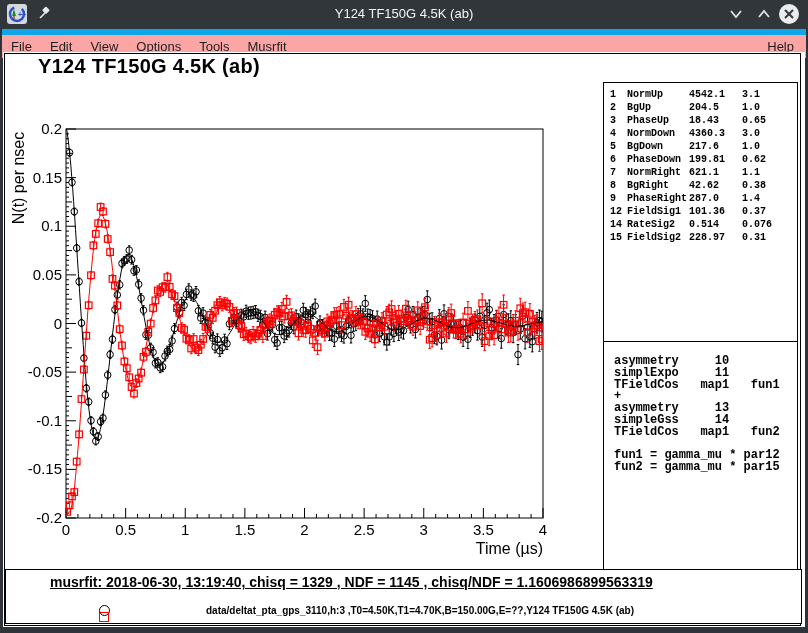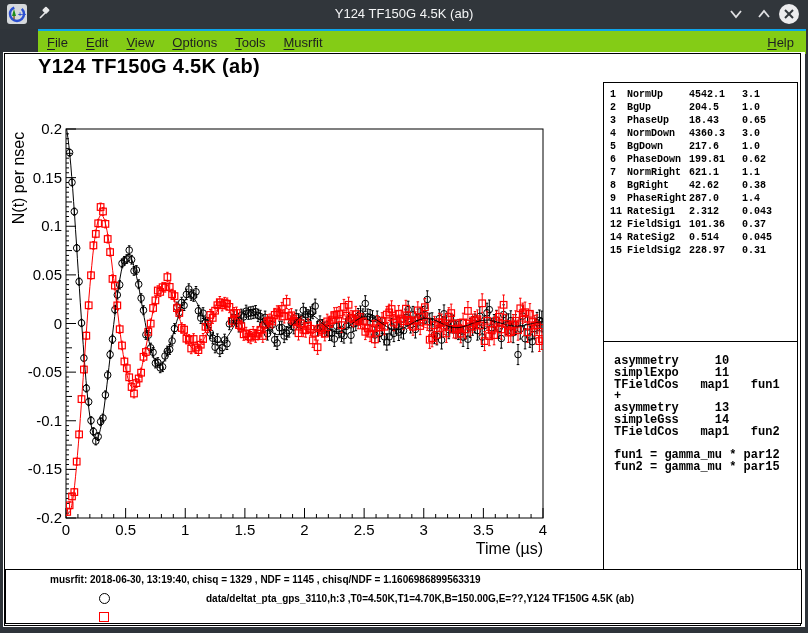--- a/index.html
+++ b/index.html
@@ -21,23 +21,23 @@
   }
   .app-icon{position:absolute;left:7px;top:4px;width:20px;height:20px;}
   .pin-icon{position:absolute;left:36px;top:6px;width:16px;height:16px;}
   .winbtn{position:absolute;top:3px;width:24px;height:22px;cursor:default;}
   .winbtn.min{left:724px;}
   .winbtn.max{left:752px;}
   .winbtn.close{left:777px;}
   
   .menubar{
     position:absolute;left:2px;right:2px;top:29px;height:23px;
-    background:#84cc16;border-top:2px solid #0ea5e9;
+    background:#fca5a5;border-top:6px solid #0ea5e9;
     display:flex;align-items:center;
-    font-size:13px;color:#1d1f21;margin-left:36px;
+    font-size:13px;color:#1d1f21;
   }
   .menubar .item{padding:2px 9px;}
   .menubar .help{margin-left:auto;padding-right:12px;}
   u{text-decoration:underline;text-underline-offset:2px;}
   
   .canvas{
     position:absolute;left:3px;top:52px;width:802px;height:575px;
     background:#ffffff;
   }
   .canvas-border{
@@ -66,24 +66,24 @@
     margin:4px;padding:10px 0 0 6px;
     font:bold 12px/11.8px "Liberation Mono","DejaVu Sans Mono",monospace;
   }
   
   .footer{
     position:absolute;left:2px;top:517px;width:795px;height:53px;
     background:#fff;border:1px solid #000;
   }
   .footer .stats{
     position:absolute;left:44px;top:4px;
-    font-size:10px;font-weight:bold;color:#000;
+    font-size:14px;font-weight:bold;color:#000;text-decoration:underline;
   }
   .legend-row{position:absolute;left:0;width:100%;height:14px;}
-  .legend-row.r1{top:22px;}
+  .legend-row.r1{top:34px;}
   .legend-row.r2{top:41px;}
   .legend-marker{position:absolute;left:93px;top:1px;width:10px;height:10px;box-sizing:border-box;}
   .legend-marker.circle{border:1.3px solid #000;border-radius:50%;width:11px;height:11px;}
   .legend-marker.square{border:1.5px solid #f00;width:10px;height:10px;}
   .legend-label{
     position:absolute;left:200px;top:1px;
     font-size:10px;font-weight:bold;color:#000;white-space:nowrap;
   }
 </style>
 </head>
@@ -694,23 +694,22 @@
     <div class="pbody" id="params-body">
         <div class="prow"><span>1</span><span>NormUp</span><span>4542.1</span><span>3.1</span></div>
         <div class="prow"><span>2</span><span>BgUp</span><span>204.5</span><span>1.0</span></div>
         <div class="prow"><span>3</span><span>PhaseUp</span><span>18.43</span><span>0.65</span></div>
         <div class="prow"><span>4</span><span>NormDown</span><span>4360.3</span><span>3.0</span></div>
         <div class="prow"><span>5</span><span>BgDown</span><span>217.6</span><span>1.0</span></div>
         <div class="prow"><span>6</span><span>PhaseDown</span><span>199.81</span><span>0.62</span></div>
         <div class="prow"><span>7</span><span>NormRight</span><span>621.1</span><span>1.1</span></div>
         <div class="prow"><span>8</span><span>BgRight</span><span>42.62</span><span>0.38</span></div>
         <div class="prow"><span>9</span><span>PhaseRight</span><span>287.0</span><span>1.4</span></div>
-        <div class="prow"><span>11</span><span>RateSig1</span><span>2.312</span><span>0.043</span></div>
         <div class="prow"><span>12</span><span>FieldSig1</span><span>101.36</span><span>0.37</span></div>
-        <div class="prow"><span>14</span><span>RateSig2</span><span>0.514</span><span>0.045</span></div>
+        <div class="prow"><span>14</span><span>RateSig2</span><span>0.514</span><span>0.076</span></div>
         <div class="prow"><span>15</span><span>FieldSig2</span><span>228.97</span><span>0.31</span></div>
       </div>
   </div>
 
   <div class="pane theory">
     <pre id="theory-pre">asymmetry     10
 simplExpo     11
 TFieldCos   map1   fun1
 +
 asymmetry     13

